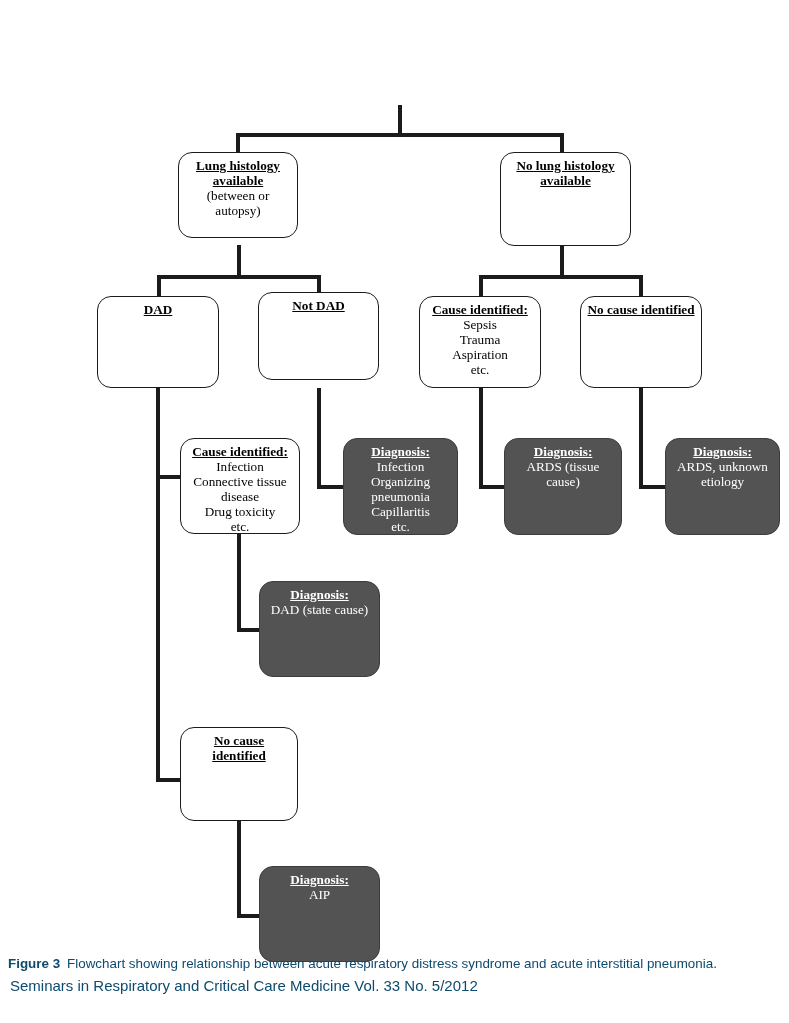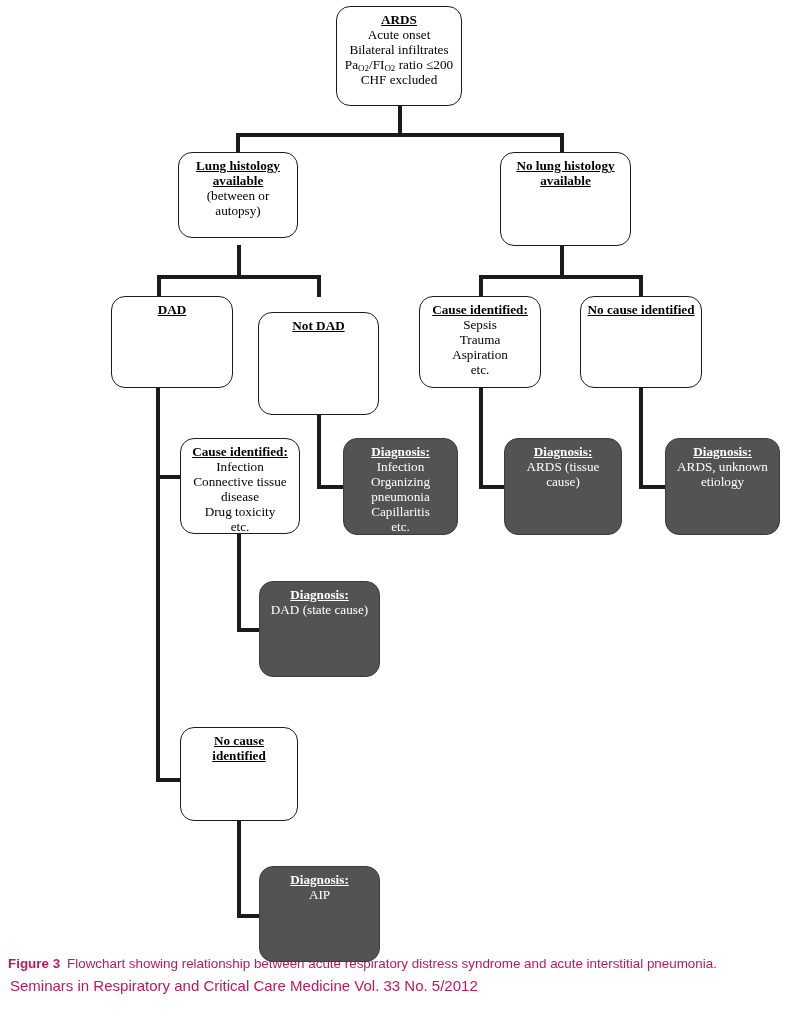--- a/index.html
+++ b/index.html
@@ -64,21 +64,21 @@
   }
   .edge.v { width: 4px; }
   .edge.h { height: 4px; }
 
   #caption {
     position: absolute;
     left: 0;
     top: 945px;
     width: 789px;
     font-family: "Liberation Sans", "DejaVu Sans", sans-serif;
-    color: #be185d;
+    color: #0c4a6e;
   }
   #caption .line1 {
     display: block;
     font-size: 13.4px;
     padding: 10px 8px 0 8px;
     line-height: 1.35;
   }
   #caption .line1 b {
     font-weight: bold;
   }
@@ -123,54 +123,45 @@
 
   <div class="edge v" style="left:317px; top:388px; height:100px;"></div>
   <div class="edge h" style="left:317px; top:485px; width:28px;"></div>
 
   <div class="edge v" style="left:479px; top:388px; height:100px;"></div>
   <div class="edge h" style="left:479px; top:485px; width:28px;"></div>
 
   <div class="edge v" style="left:639px; top:388px; height:100px;"></div>
   <div class="edge h" style="left:639px; top:485px; width:28px;"></div>
 
-  <div class="node light" style="left:336px; top:6px; width:126px; height:100px;">
-    <span class="ntext">
-      <span class="hd">ARDS</span>
-      <span class="bd">Acute onset</span>
-      <span class="bd">Bilateral infiltrates</span>
-      <span class="bd"><span>Pa</span><sub>O2</sub><span>/FI</span><sub>O2</sub><span> ratio ≤200</span></span>
-      <span class="bd">CHF excluded</span>
-    </span>
-  </div>
 
   <div class="node light" style="left:178px; top:152px; width:120px; height:86px;">
     <span class="ntext">
       <span class="hd">Lung histology
 available</span>
       <span class="bd">(between or autopsy)</span>
     </span>
   </div>
 
   <div class="node light" style="left:500px; top:152px; width:131px; height:94px;">
     <span class="ntext">
       <span class="hd">No lung histology
 available</span>
       <span class="bd"></span>
     </span>
   </div>
 
-  <div class="node light" style="left:111px; top:296px; width:122px; height:92px;">
+  <div class="node light" style="left:97px; top:296px; width:122px; height:92px;">
     <span class="ntext">
       <span class="hd">DAD</span>
       <span class="bd"></span>
     </span>
   </div>
 
-  <div class="node light" style="left:258px; top:312px; width:121px; height:103px;">
+  <div class="node light" style="left:258px; top:292px; width:121px; height:88px;">
     <span class="ntext">
       <span class="hd">Not DAD</span>
       <span class="bd"></span>
     </span>
   </div>
 
   <div class="node light" style="left:419px; top:296px; width:122px; height:92px;">
     <span class="ntext">
       <span class="hd">Cause identified:</span>
       <span class="bd">Sepsis

